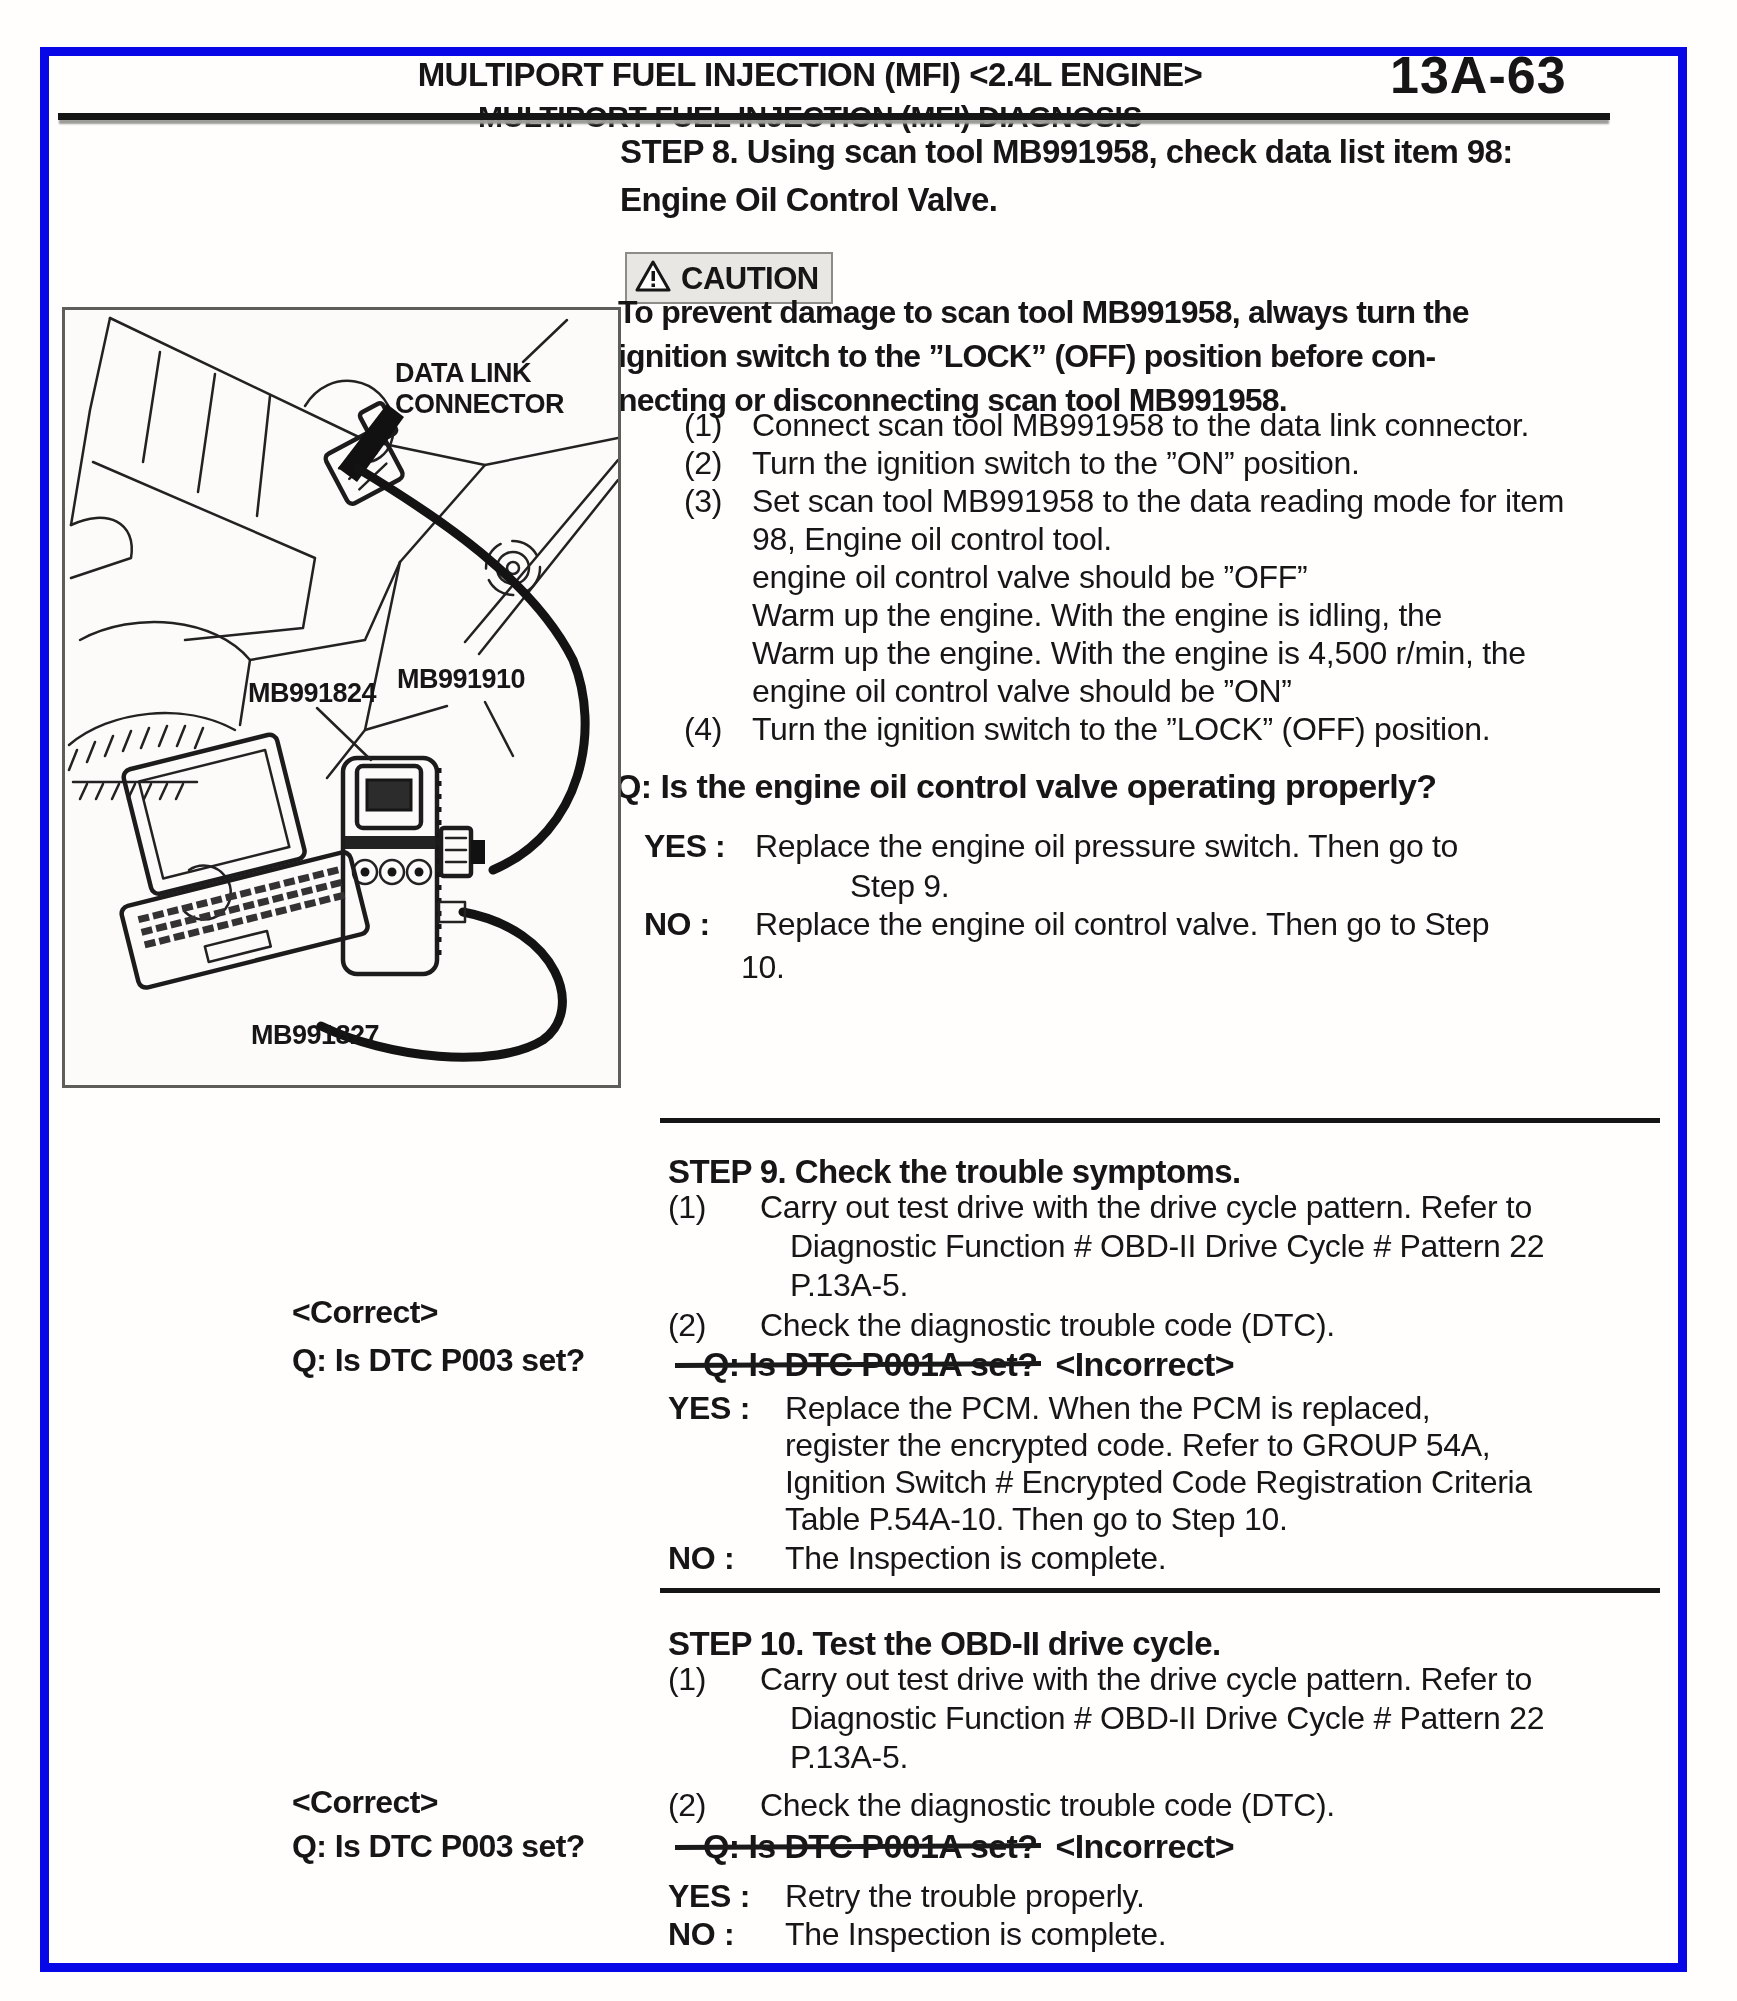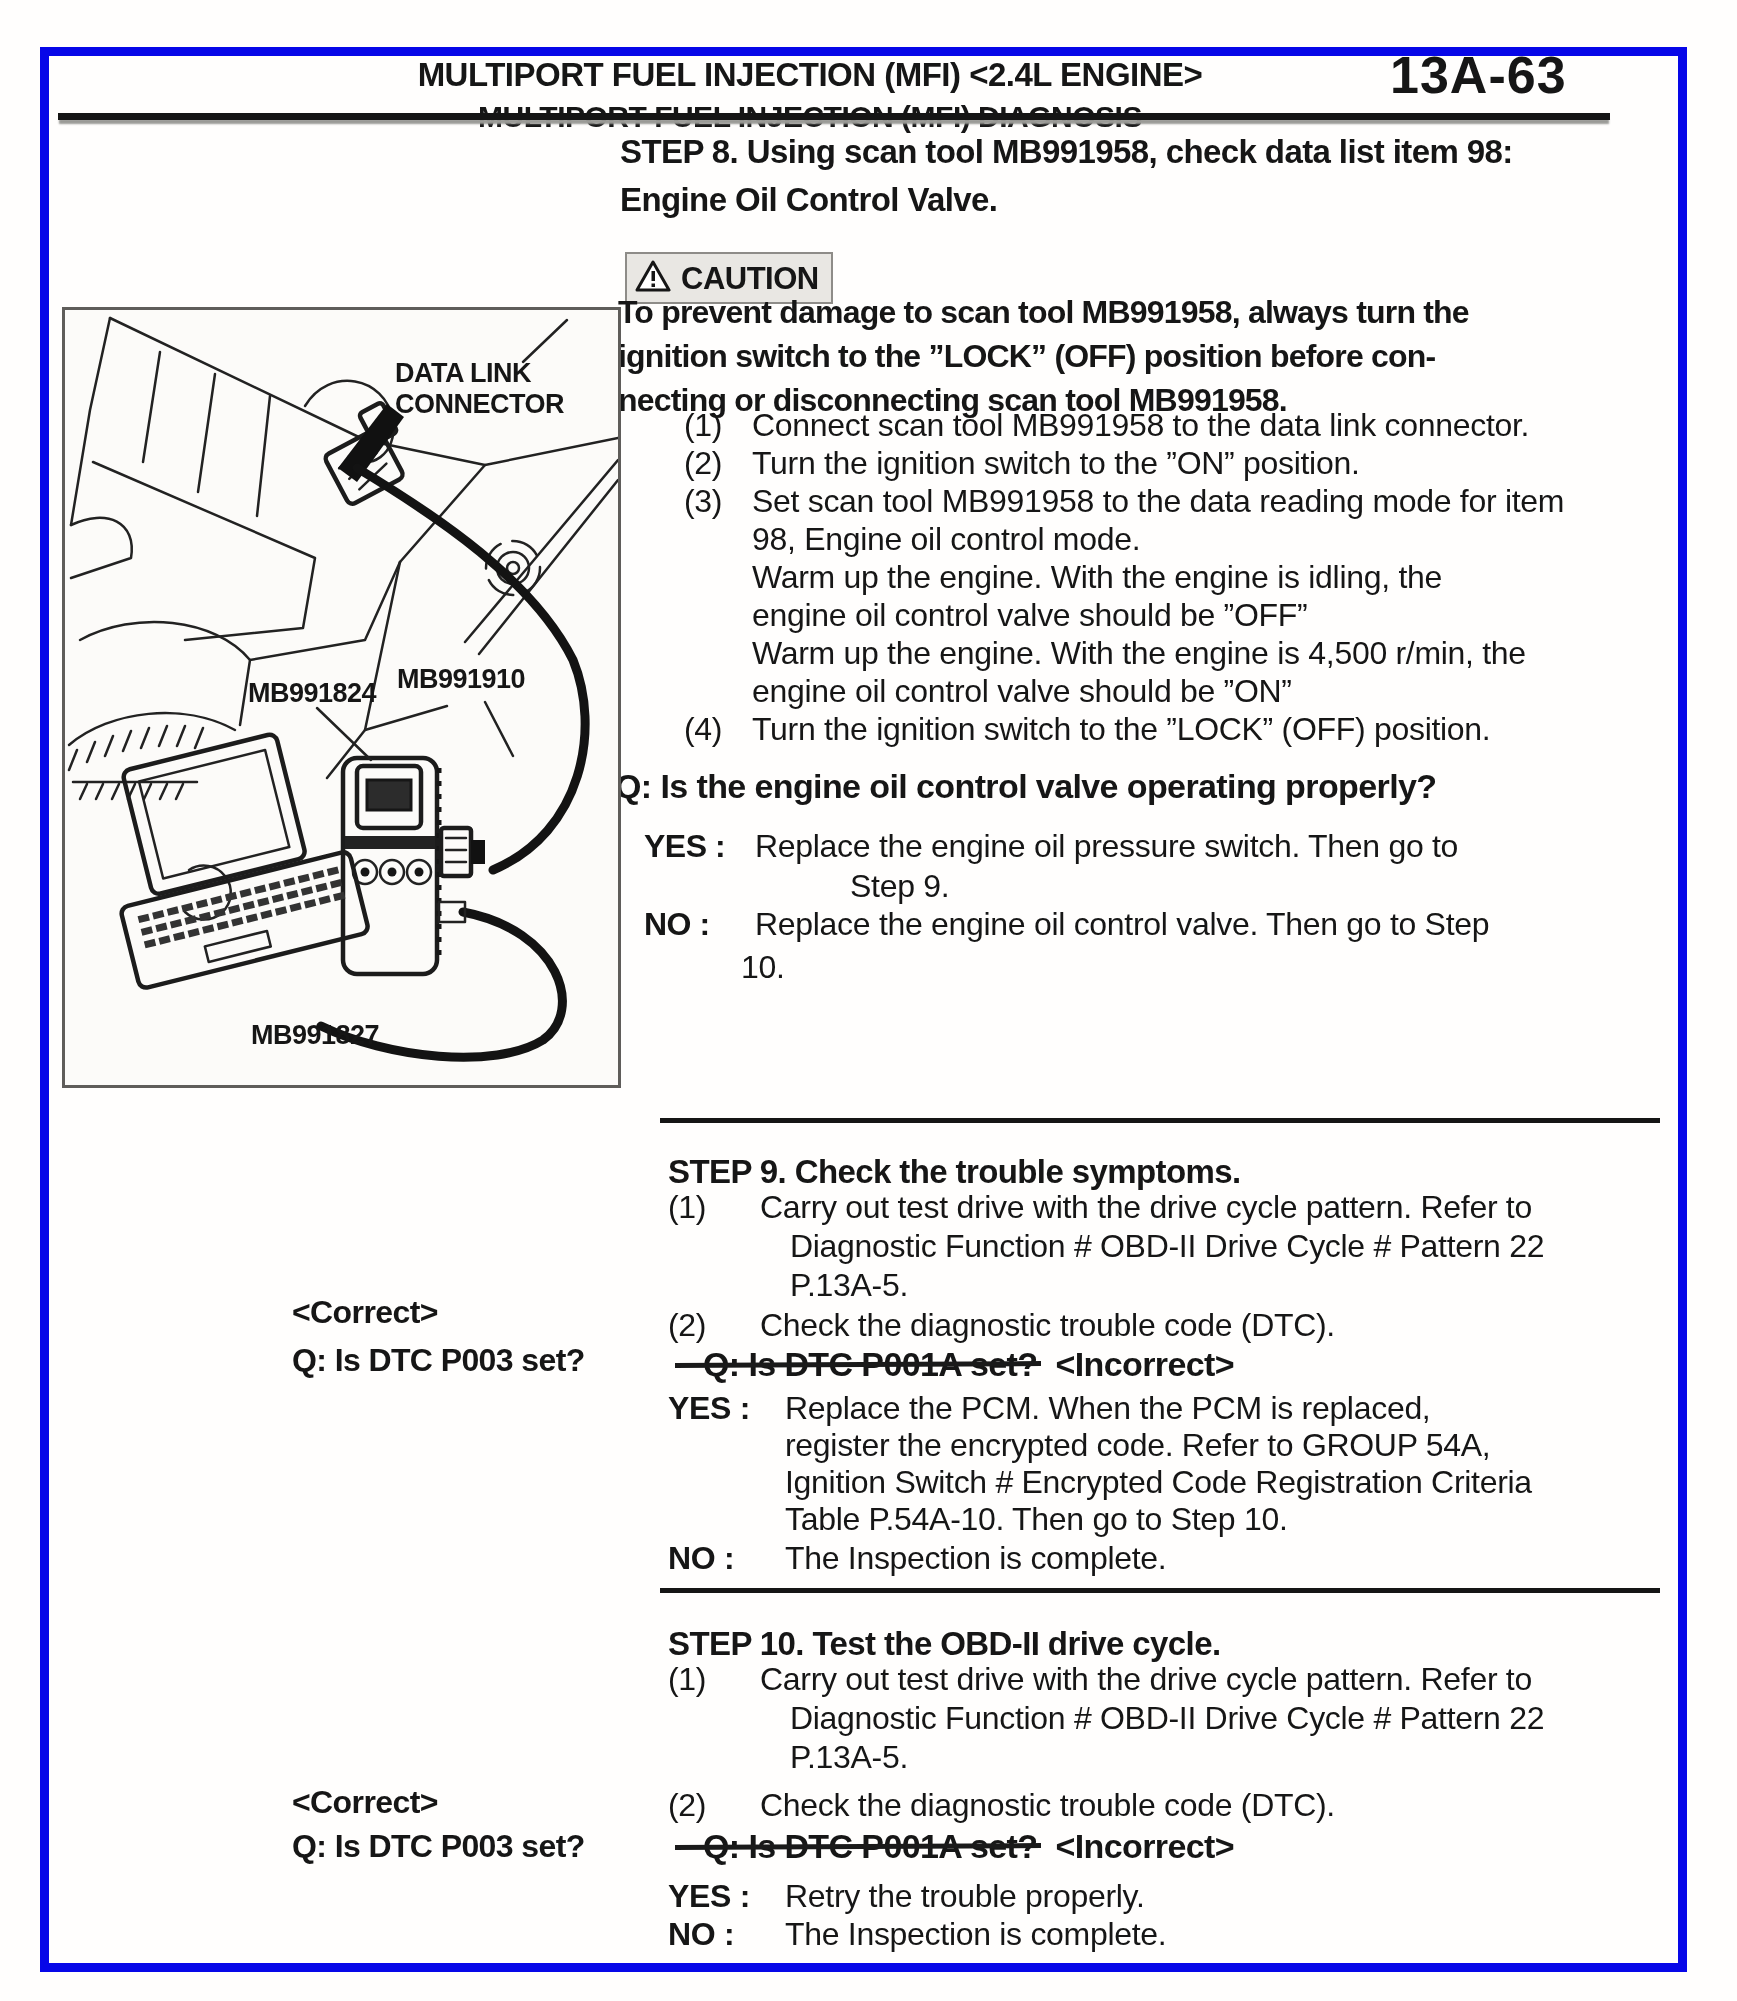--- a/index.html
+++ b/index.html
@@ -94,23 +94,23 @@
       <span class="inum">(1)</span>
       <div class="ln">Connect scan tool MB991958 to the data link connector.</div>
     </div>
     <div class="item">
       <span class="inum">(2)</span>
       <div class="ln">Turn the ignition switch to the ”ON” position.</div>
     </div>
     <div class="item">
       <span class="inum">(3)</span>
       <div class="ln">Set scan tool MB991958 to the data reading mode for item</div>
-      <div class="ln">98, Engine oil control mode.</div>
+      <div class="ln">98, Engine oil control tool.</div>
+      <div class="ln">engine oil control valve should be ”OFF”</div>
       <div class="ln">Warm up the engine. With the engine is idling, the</div>
-      <div class="ln">engine oil control valve should be ”OFF”</div>
       <div class="ln">Warm up the engine. With the engine is 4,500 r/min, the</div>
       <div class="ln">engine oil control valve should be ”ON”</div>
     </div>
     <div class="item">
       <span class="inum">(4)</span>
       <div class="ln">Turn the ignition switch to the ”LOCK” (OFF) position.</div>
     </div>
   </div>
 
   <div style="position:absolute;left:615px;top:766px;" class="qab ln">Q: Is the engine oil control valve operating properly?</div>

